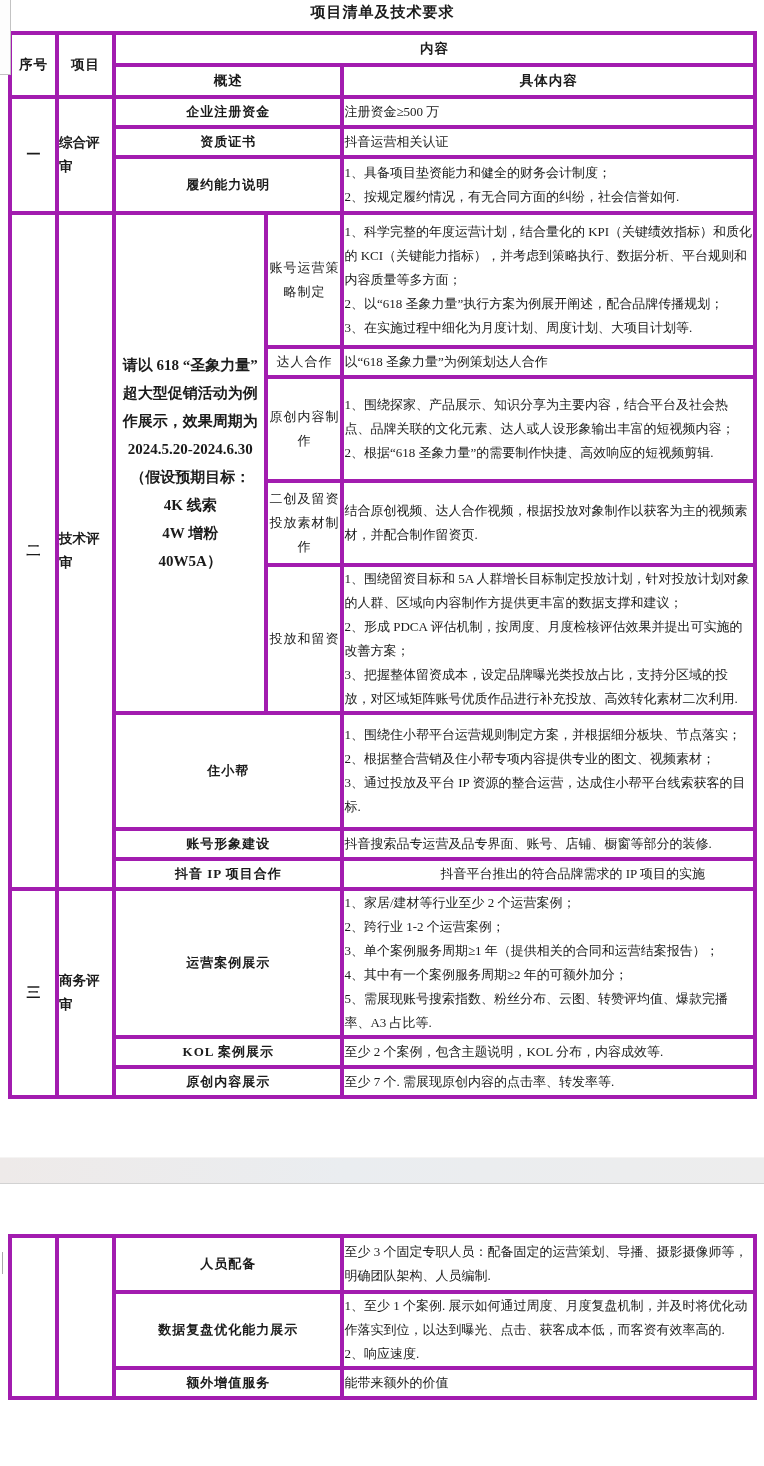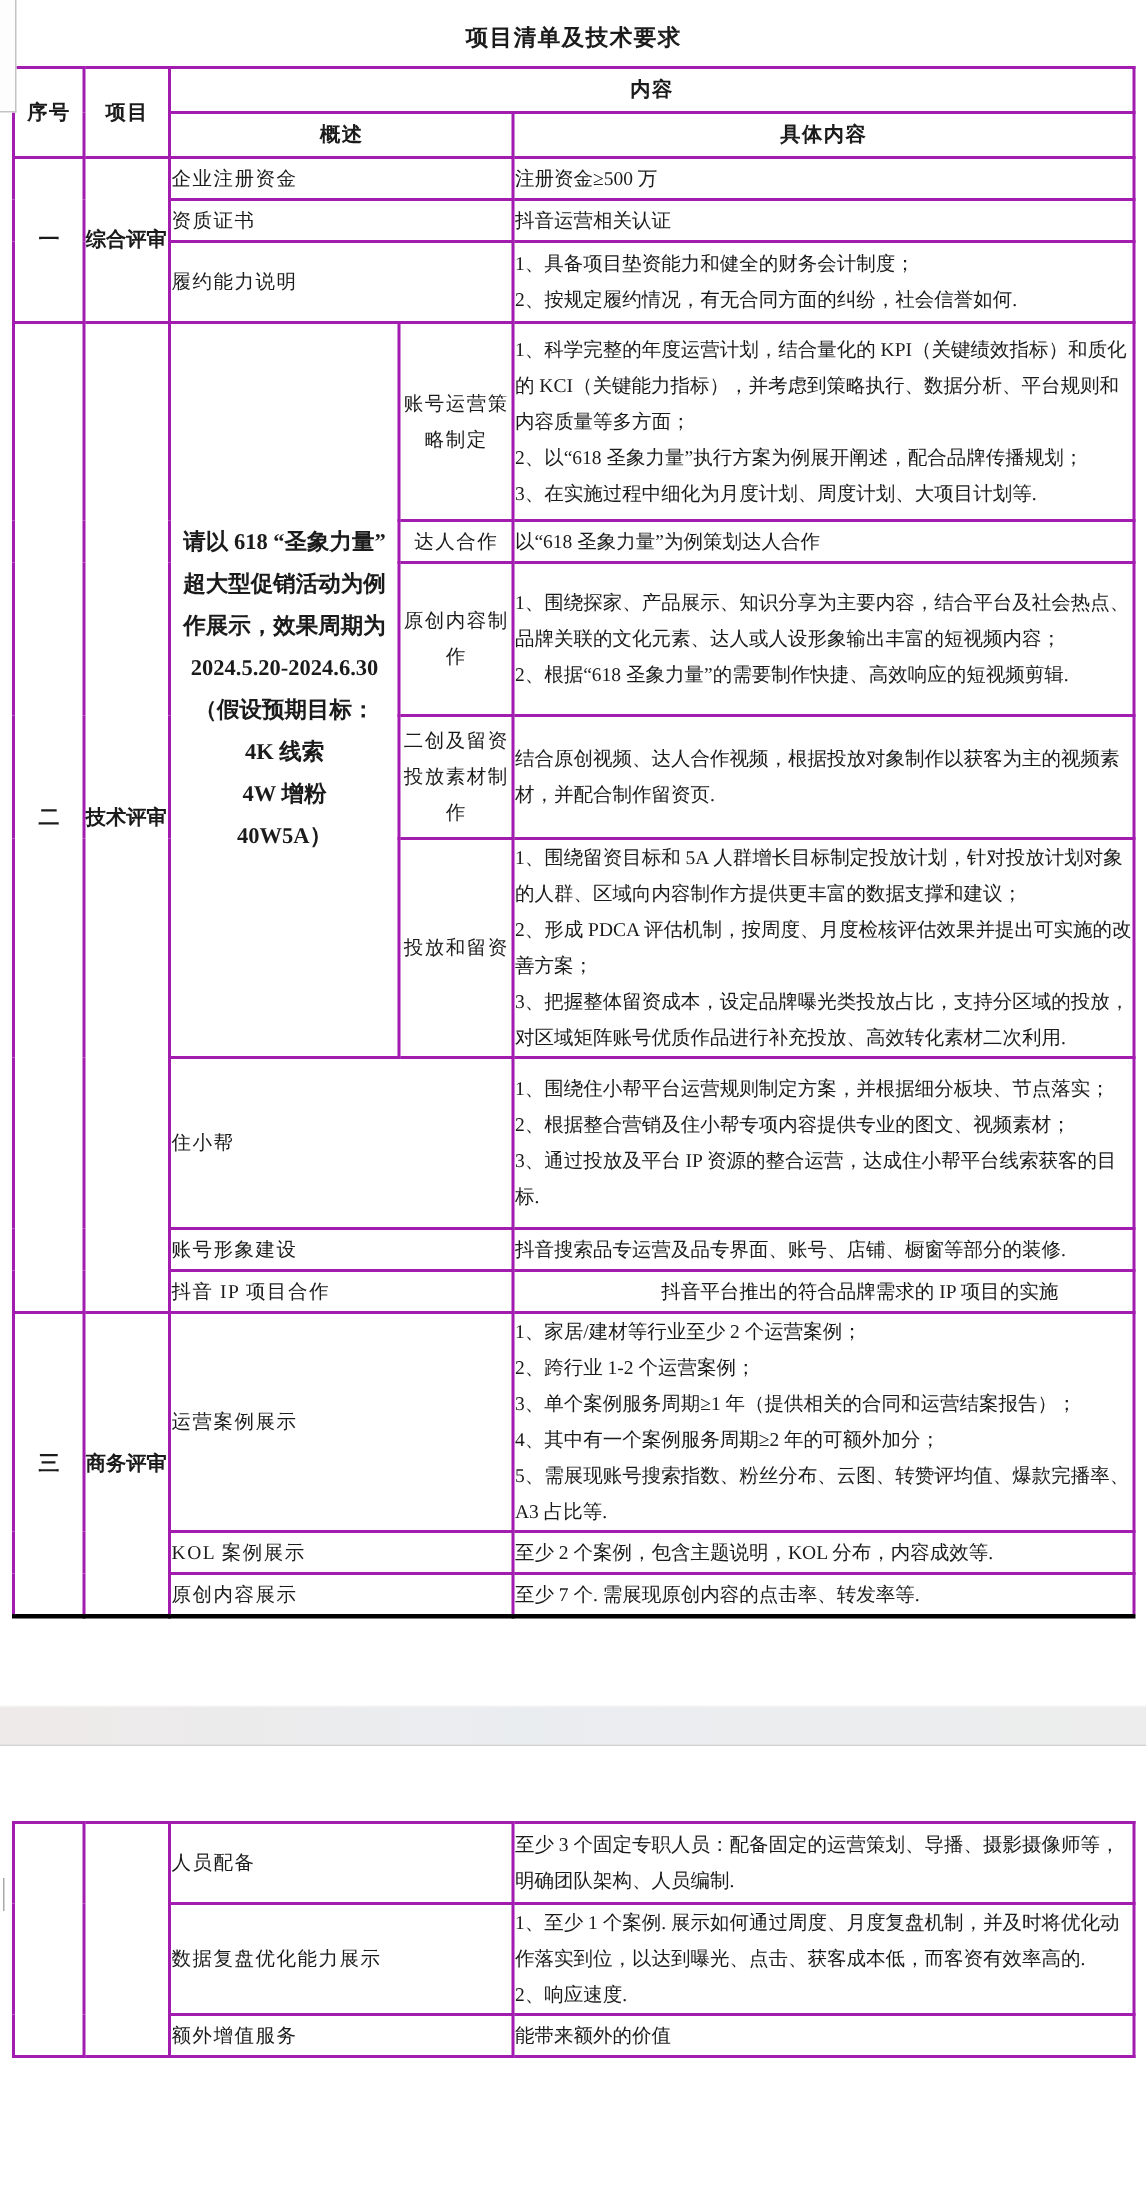--- a/index.html
+++ b/index.html
@@ -31,32 +31,32 @@
   .attachment-title {
     font-size: 18px;
     font-weight: bold;
     margin: 30px 0 0 0;
     letter-spacing: 1px;
   }
   .table-caption {
     text-align: center;
     font-weight: bold;
     font-size: 15px;
-    margin: 16px 0 9px 0;
+    margin: 3px 0 9px 0;
     letter-spacing: 1px;
   }
   table.req {
     border-collapse: collapse;
     table-layout: fixed;
     width: 749px;
     border: 2px solid #000;
   }
   table.req.first { border-bottom: 3px solid #000; }
   table.req td, table.req th {
-    border: 2px solid #a21caf;
+    border: 4px solid #a21caf;
     vertical-align: middle;
     padding: 0;
   }
   th.hdr {
     font-size: 13.5px;
     font-weight: bold;
     height: 28px;
     text-align: center;
     letter-spacing: 1px;
   }
@@ -65,24 +65,26 @@
     font-size: 14px;
     font-weight: bold;
   }
   td.proj {
     font-size: 13.5px;
     font-weight: bold;
     line-height: 24px;
     padding: 2px 7px;
   }
   td.overview {
+    text-align: center;
     font-size: 13px;
     line-height: 24px;
     padding: 2px 6px;
     letter-spacing: 1px;
+    font-weight: bold;
   }
   td.sublabel {
     text-align: center;
     font-size: 13px;
     line-height: 24px;
     padding: 2px 5px;
     letter-spacing: 1px;
   }
   td.example {
     text-align: center;

